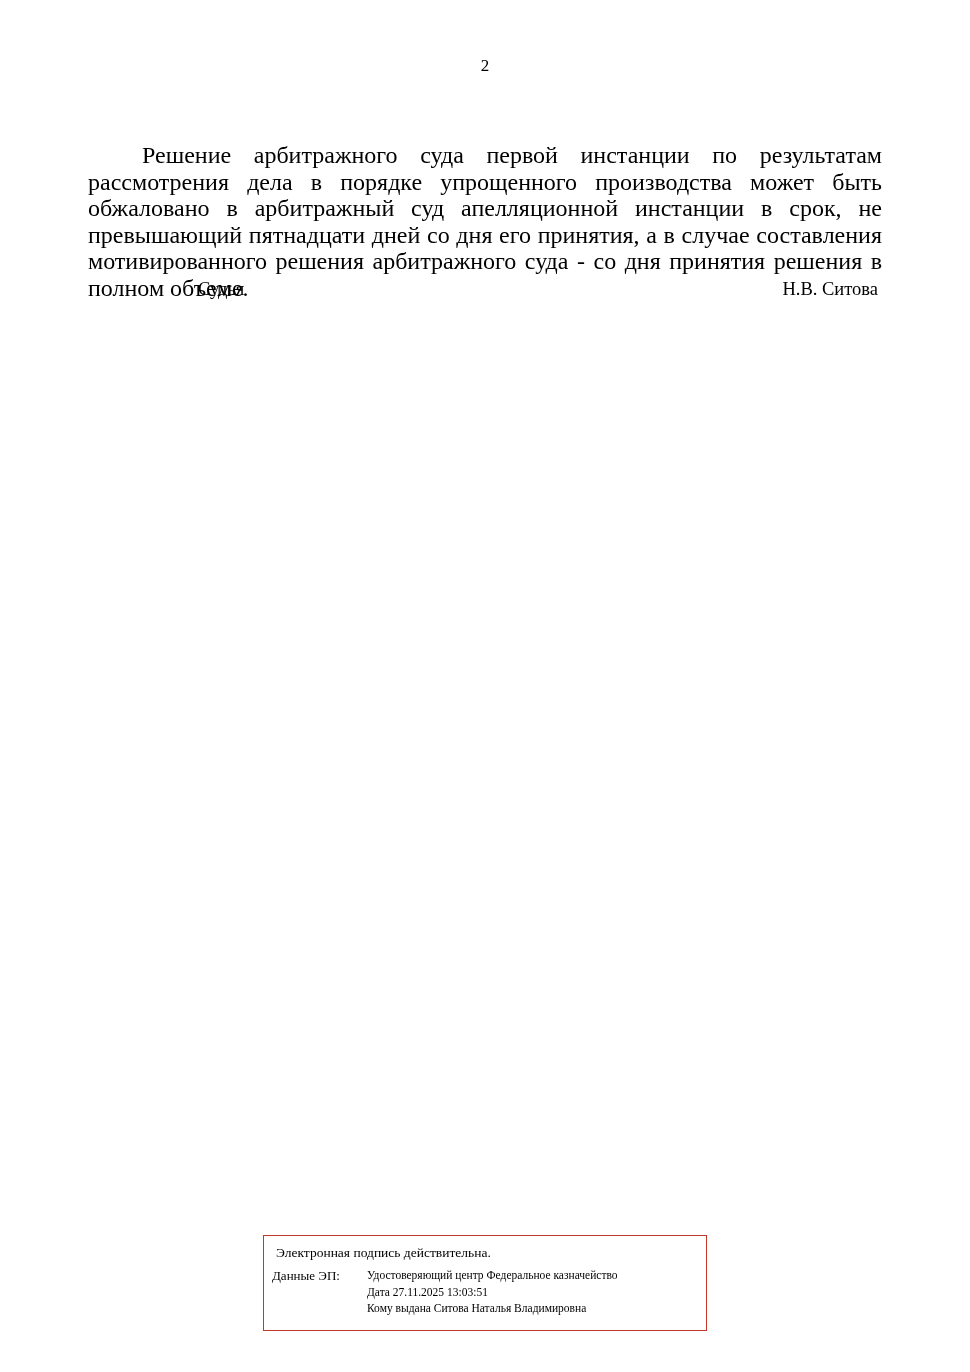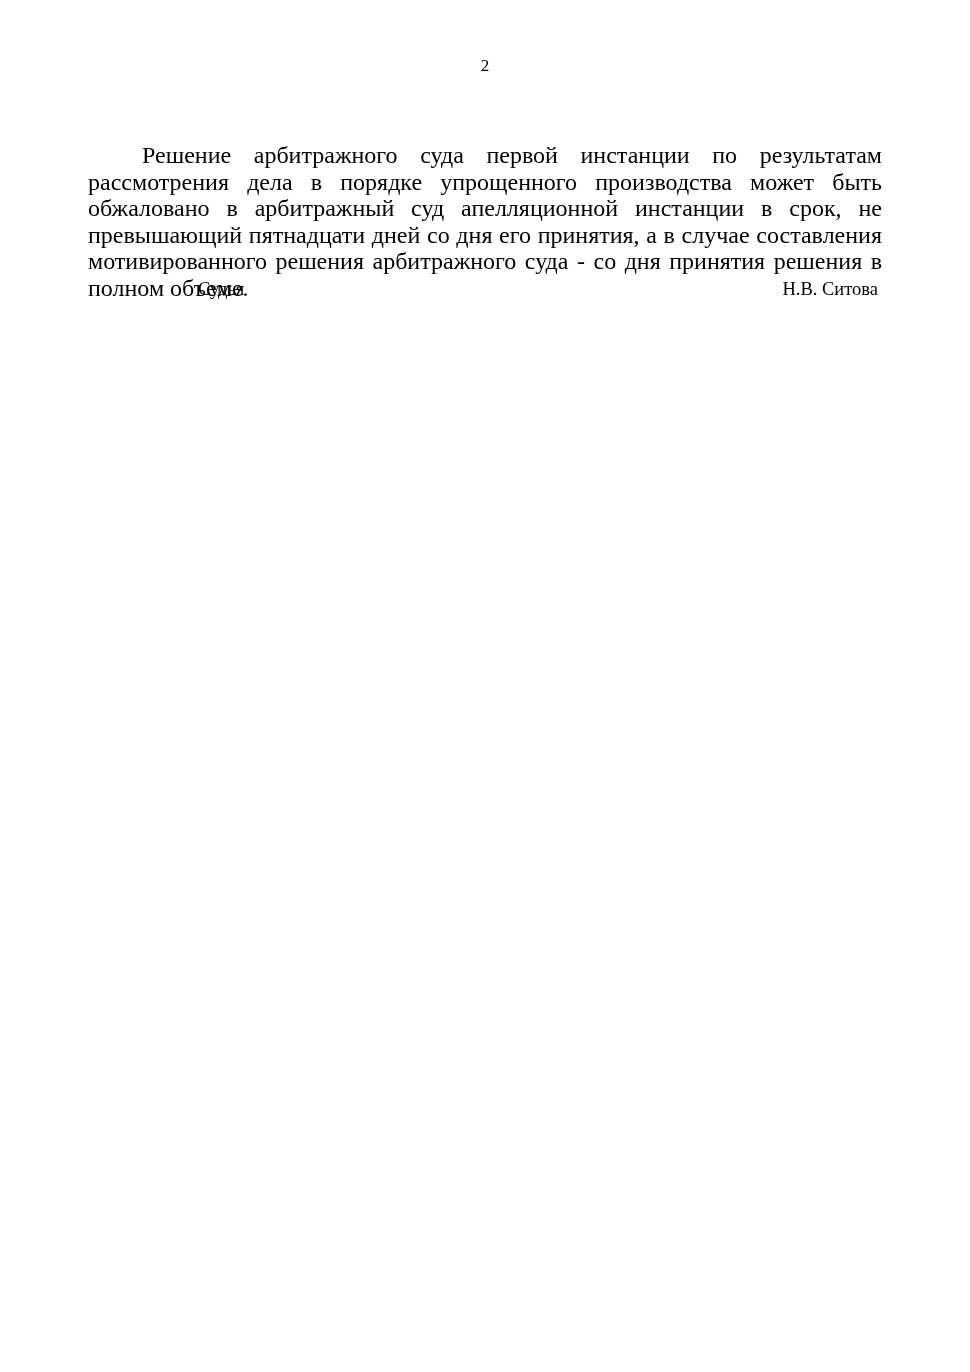--- a/index.html
+++ b/index.html
@@ -103,14 +103,23 @@
 
   <div class="page-number">2</div>
 
   <div class="body-text">Решение арбитражного суда первой инстанции по результатам рассмотрения дела в порядке упрощенного производства может быть обжаловано в арбитражный суд апелляционной инстанции в срок, не превышающий пятнадцати дней со дня его принятия, а в случае составления мотивированного решения арбитражного суда - со дня принятия решения в полном объеме.</div>
 
   <div class="signature-row">
     <span class="signature-role">Судья</span>
     <span class="signature-name">Н.В. Ситова</span>
   </div>
 
+  <div class="esign-box">
+    <div class="esign-title">Электронная подпись действительна.</div>
+    <div class="esign-label">Данные ЭП:</div>
+    <div class="esign-details">
+      <div>Удостоверяющий центр Федеральное казначейство</div>
+      <div>Дата 27.11.2025 13:03:51</div>
+      <div>Кому выдана Ситова Наталья Владимировна</div>
+    </div>
+  </div>
 
 </div>
 
 </body></html>

